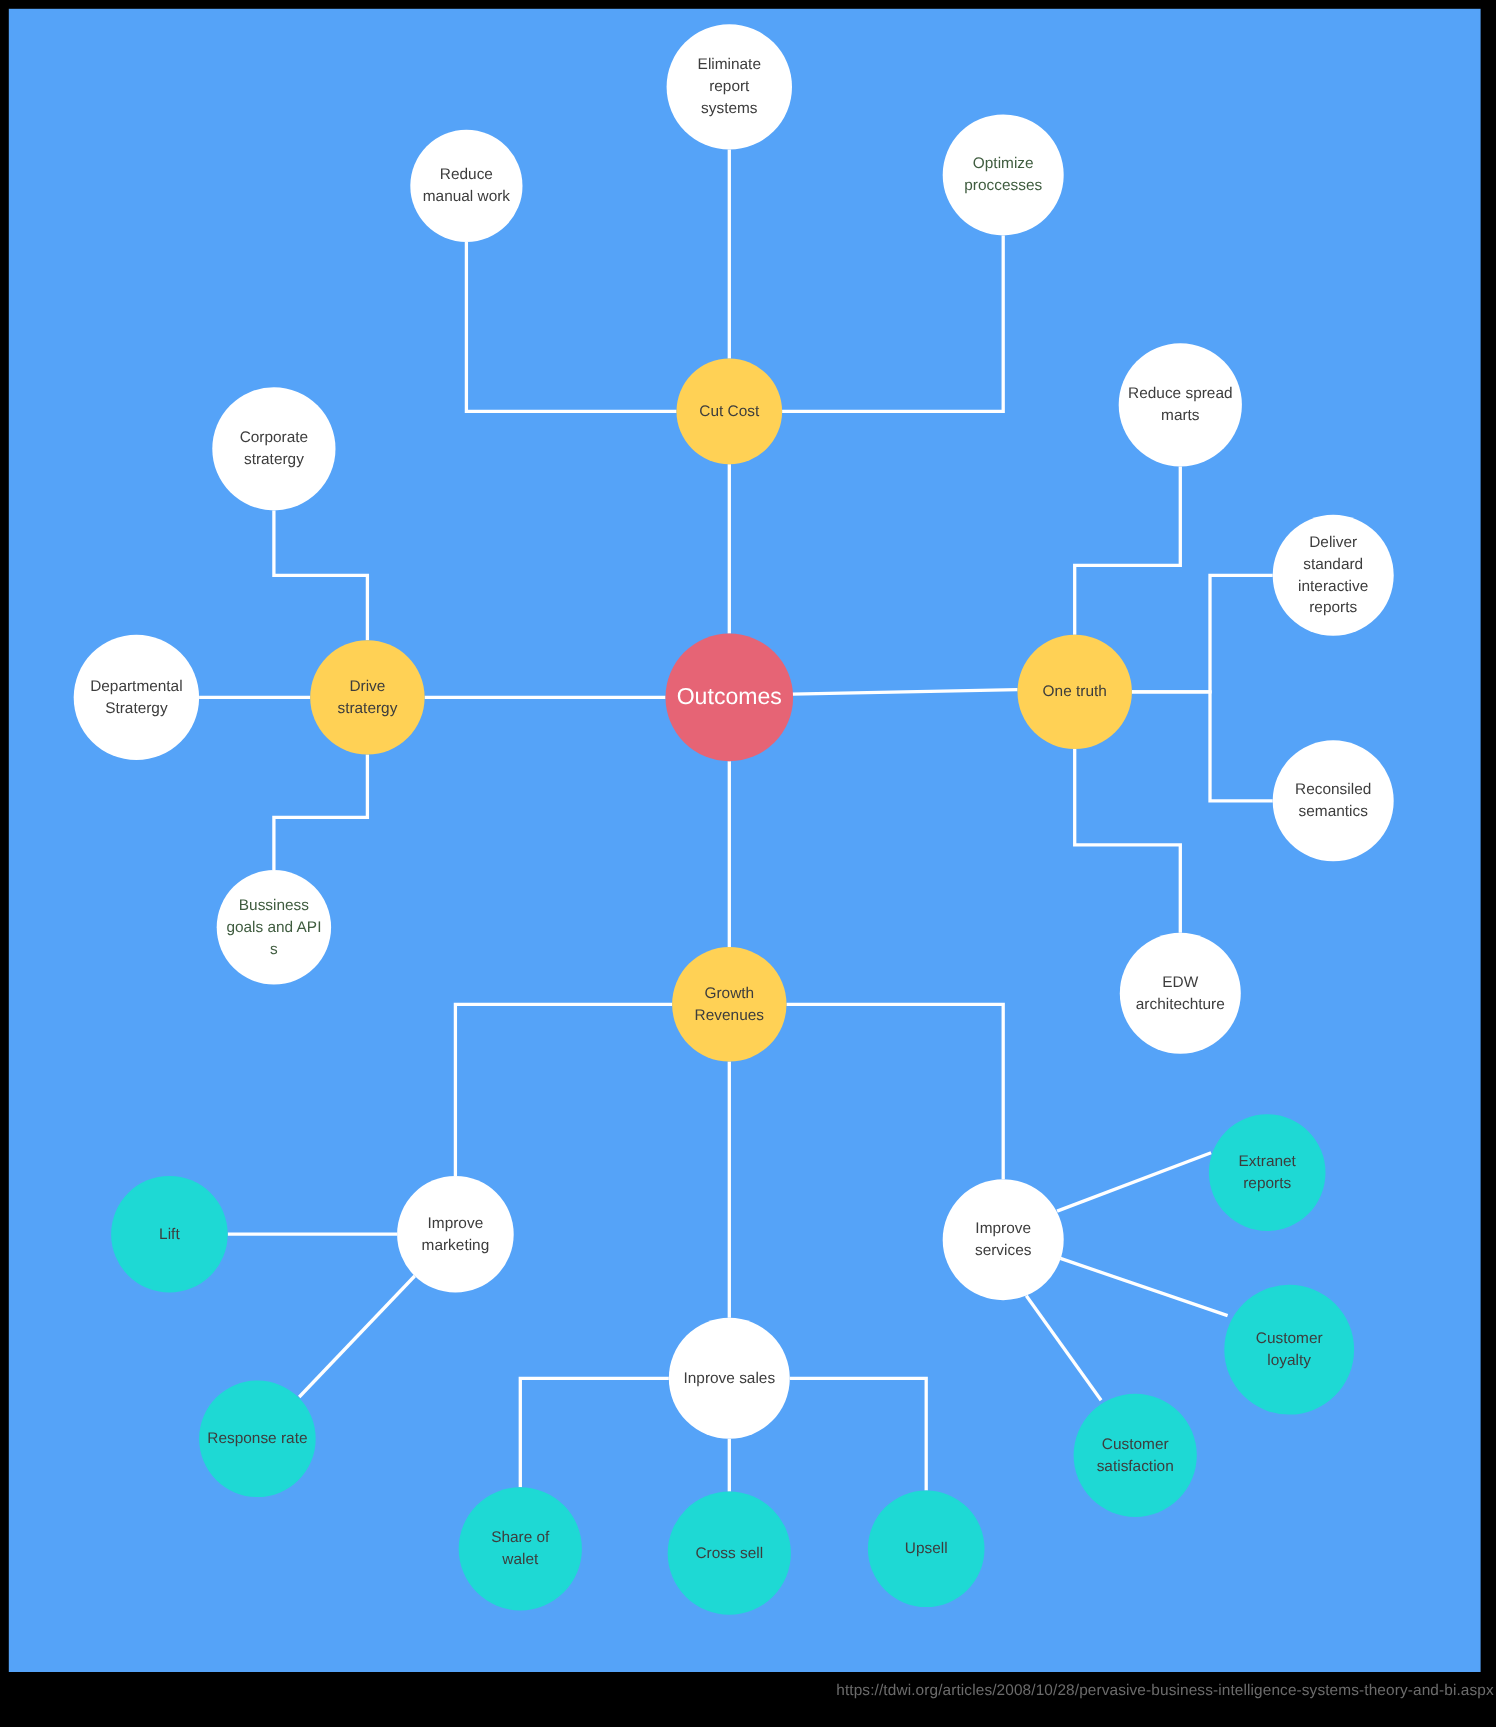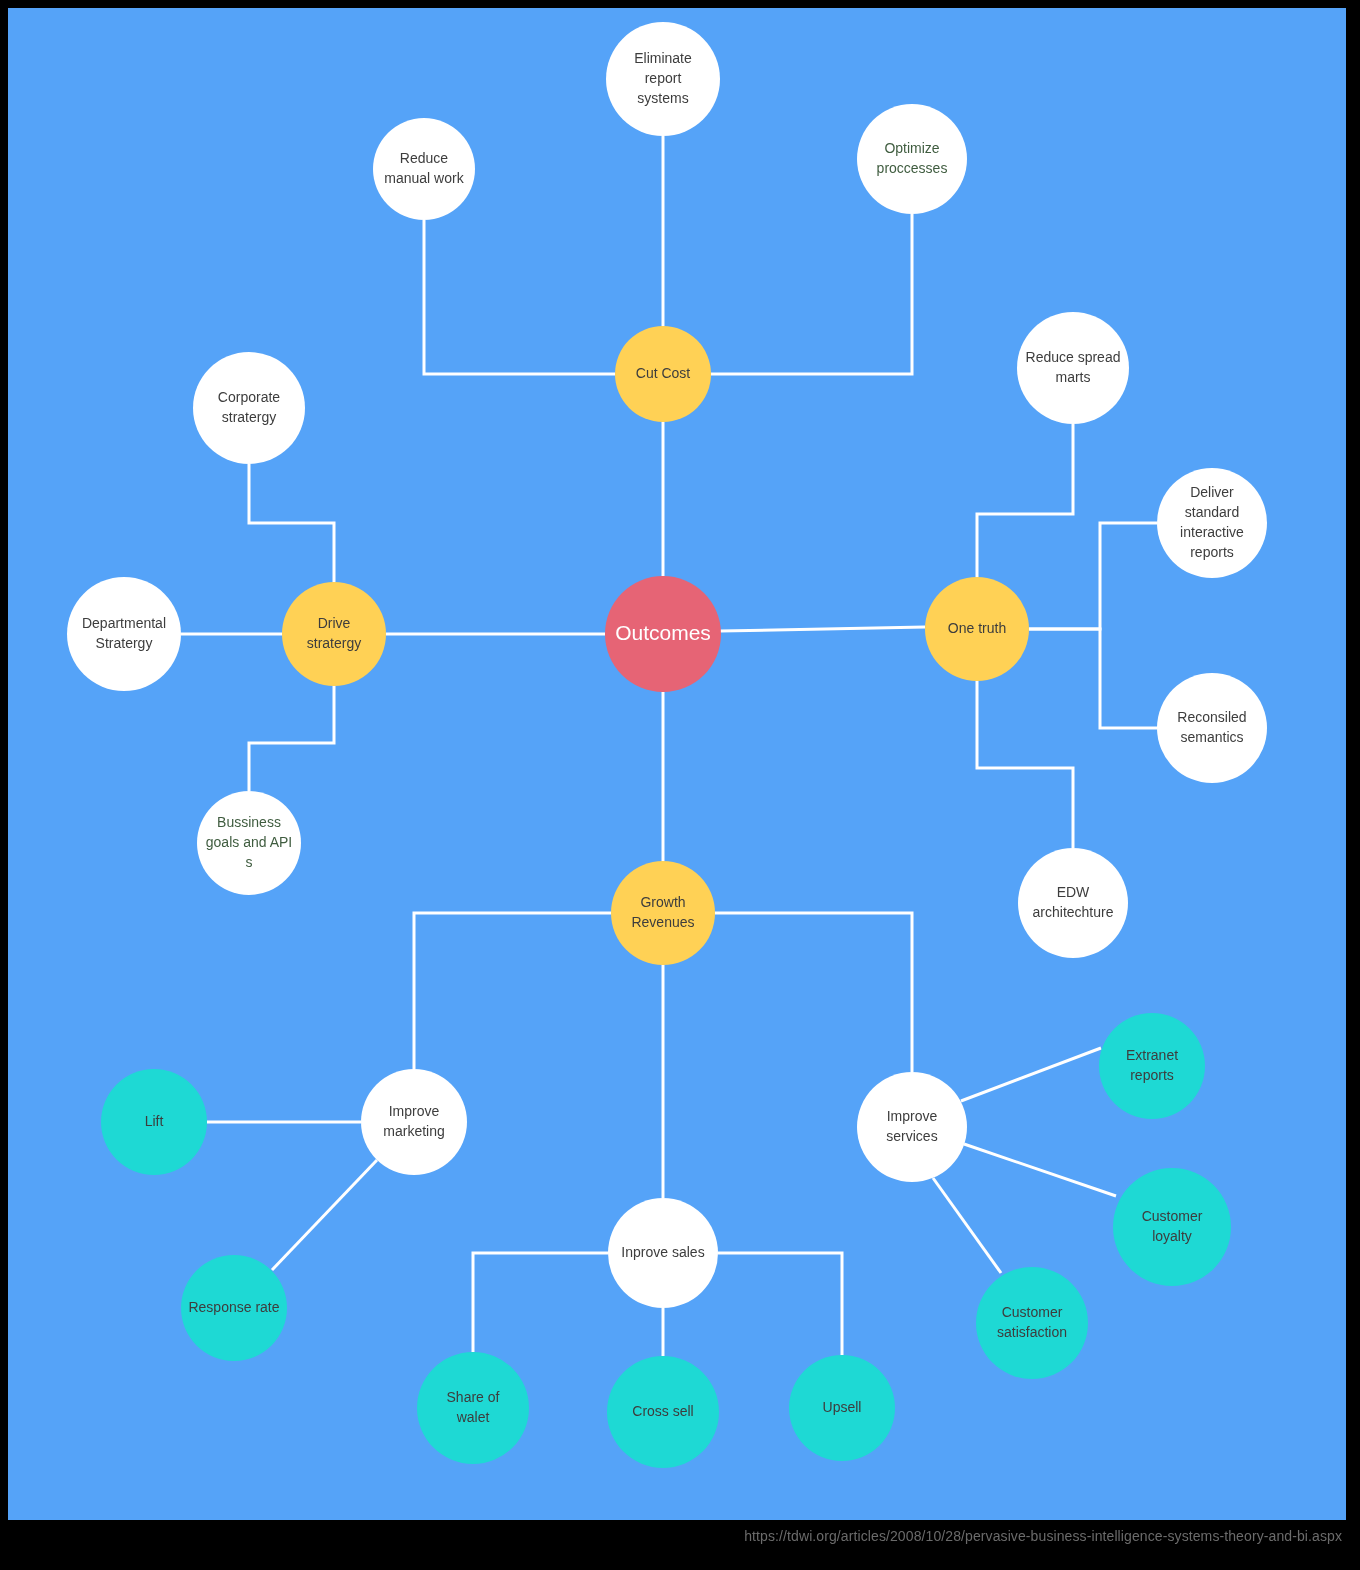--- a/index.html
+++ b/index.html
@@ -57,21 +57,21 @@
   }
   .label-dark  { fill: #3d3d3d; }
   .label-white { fill: #ffffff; }
   .label-olive { fill: #3f5c3f; }
   #footer-url {
     position: absolute;
     left: 0;
     top: 1528px;
     width: 1360px;
     text-align: right;
-    padding-right: 18px;
+    padding-right: 2px;
     box-sizing: border-box;
     color: #6b6b6b;
     font-size: 14px;
     font-family: "Liberation Sans", sans-serif;
     letter-spacing: 0.1px;
     white-space: nowrap;
   }
 </style>
 </head>
 <body>

